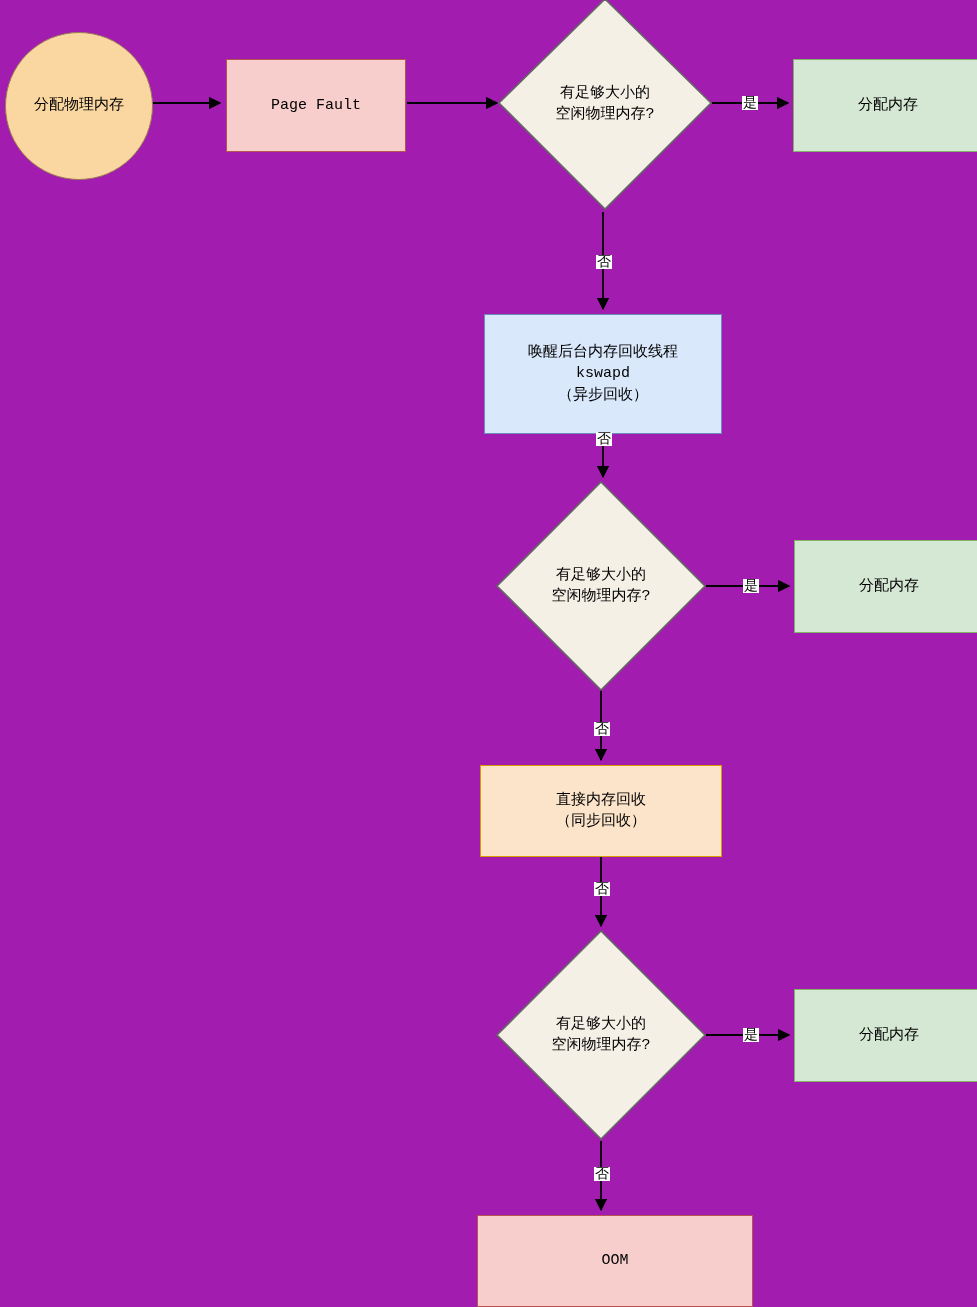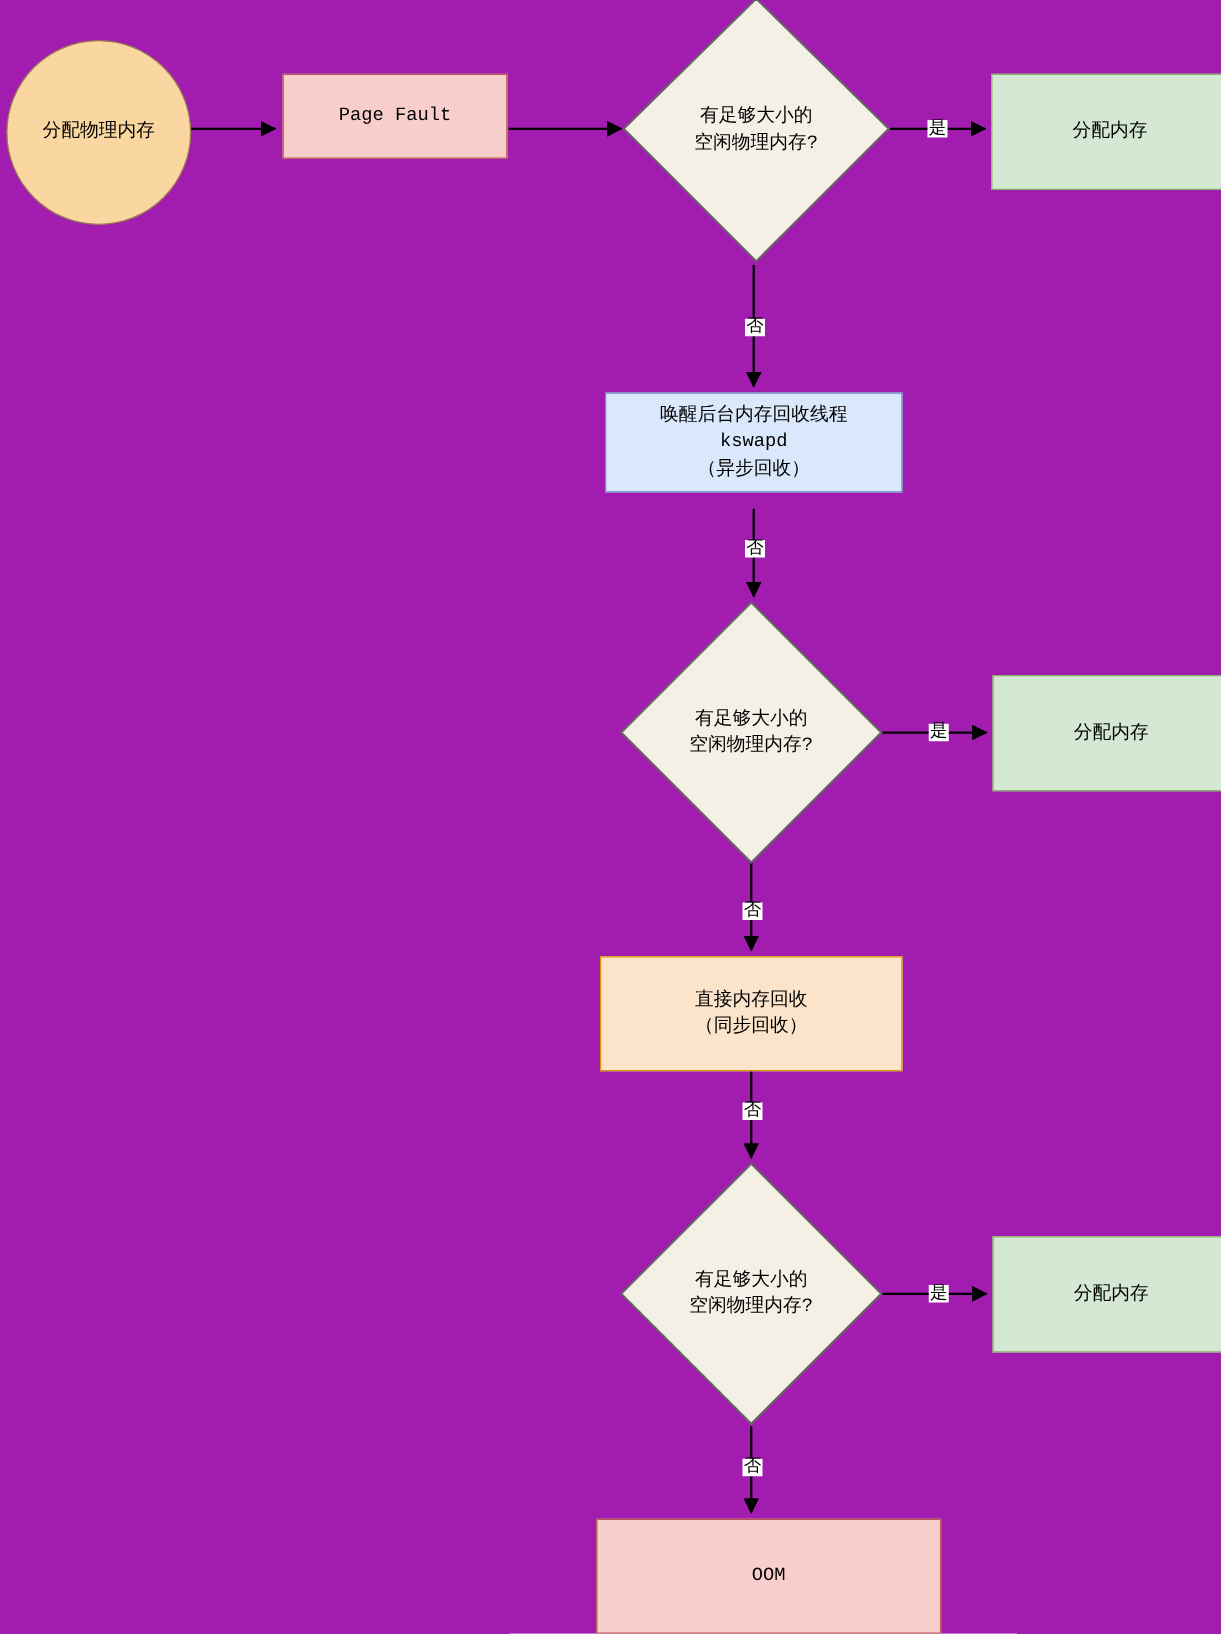--- a/index.html
+++ b/index.html
@@ -105,37 +105,37 @@
       <path d="M 601 857 L 601 926"></path>
       <path d="M 706 1035 L 789 1035"></path>
       <path d="M 601 1141 L 601 1210"></path>
     </g>
   </svg>
 
   <div class="node circle fill-orange" style="left:5px; top:32px; width:148px; height:148px;">
     <span>分配物理内存</span>
   </div>
 
-  <div class="node rect fill-pink" style="left:226px; top:59px; width:180px; height:68px;">
+  <div class="node rect fill-pink" style="left:226px; top:59px; width:180px; height:93px;">
     <span>Page Fault</span>
   </div>
 
   <div class="diamond-wrap" style="left:497px; top:-3px; width:216px; height:214px;">
     <svg width="216" height="214" viewBox="0 0 216 214" xmlns="http://www.w3.org/2000/svg">
       <polygon points="108,2 214,106 108,212 2,106" fill="#f5f0e6" stroke="#666666" stroke-width="1.6"></polygon>
     </svg>
     <div class="diamond-label">有足够大小的
 空闲物理内存?</div>
   </div>
 
   <div class="node rect fill-green" style="left:793px; top:59px; width:190px; height:93px;">
     <span>分配内存</span>
   </div>
 
-  <div class="node rect fill-blue" style="left:484px; top:314px; width:238px; height:80px;text-align:center;">
+  <div class="node rect fill-blue" style="left:484px; top:314px; width:238px; height:120px;text-align:center;">
     <span>唤醒后台内存回收线程
 kswapd
 （异步回收）</span>
   </div>
 
   <div class="diamond-wrap" style="left:495px; top:480px; width:212px; height:212px;">
     <svg width="212" height="212" viewBox="0 0 212 212" xmlns="http://www.w3.org/2000/svg">
       <polygon points="106,2 210,106 106,210 2,106" fill="#f5f0e6" stroke="#666666" stroke-width="1.6"></polygon>
     </svg>
     <div class="diamond-label">有足够大小的

